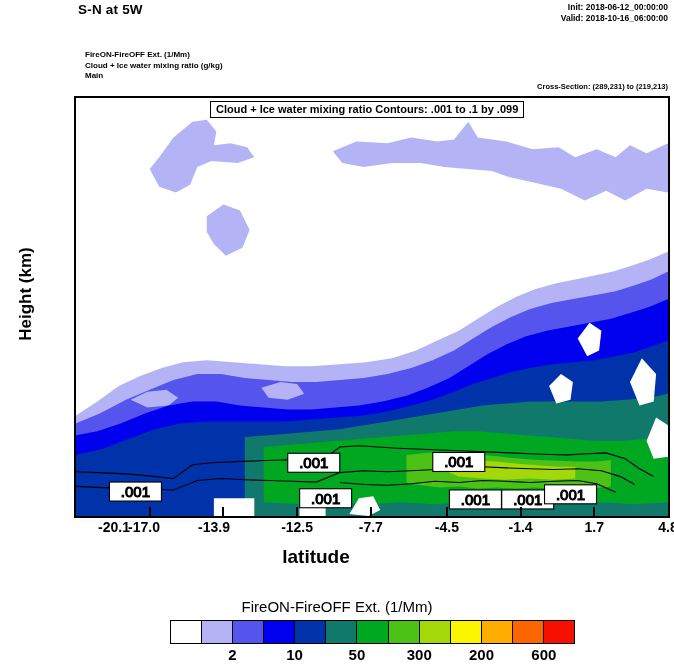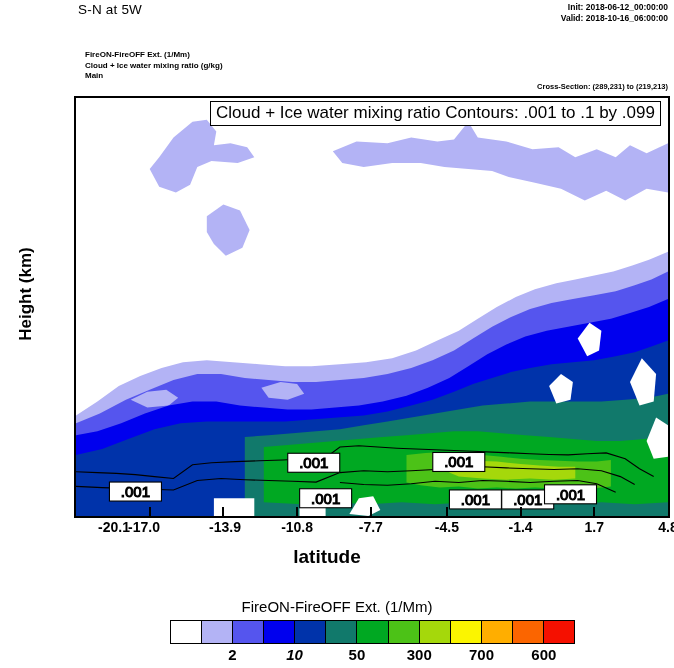--- a/index.html
+++ b/index.html
@@ -1,29 +1,29 @@
 <!DOCTYPE html>
 <html><head>
 <meta charset="utf-8">
 <style>
   html,body{margin:0;padding:0;background:#ffffff;}
   body{width:674px;height:668px;position:relative;
        font-family:"Liberation Sans",sans-serif;color:#000;overflow:hidden;}
   .abs{position:absolute;}
-  #hdr-title{left:78px;top:2px;font-size:13.5px;font-weight:400;letter-spacing:.2px;}
+  #hdr-title{left:78px;top:2px;font-size:13.5px;font-weight:700;letter-spacing:.2px;}
   #hdr-right{right:6px;top:2px;text-align:right;font-size:8.5px;font-weight:700;line-height:11px;}
   #meta{left:85px;top:50px;font-size:8px;font-weight:700;line-height:10.5px;}
   #xsec{right:6px;top:82px;font-size:7.5px;font-weight:700;}
   #ylabel{left:-44px;top:284px;width:140px;text-align:center;
           transform:rotate(-90deg);font-size:17px;font-weight:700;}
-  #xlabel{left:16px;top:546px;width:622px;text-align:center;font-size:19px;font-weight:700;}
+  #xlabel{left:5px;top:546px;width:622px;text-align:center;font-size:19px;font-weight:700;}
   #plotbox{left:74px;top:96px;width:596px;height:422px;border:2px solid #000;box-sizing:border-box;background:#fff;}
   #plotsvg{position:absolute;left:0;top:0;}
   #ctitle{left:210px;top:101px;background:#fff;border:1.5px solid #000;
-          padding:1px 5px 2px 5px;font-size:17px;font-weight:400;white-space:nowrap;}
+          padding:1px 5px 2px 5px;font-size:11px;font-weight:700;white-space:nowrap;}
   #yticks{position:absolute;left:0;top:0;width:674px;height:668px;}
   .xtick{position:absolute;top:519px;font-size:14px;font-weight:700;transform:translateX(-50%);white-space:nowrap;}
   #cbtitle{left:0;top:598px;width:674px;text-align:center;font-size:15px;font-weight:400;}
   #cbar{left:170px;top:620px;width:405px;height:24px;border:1.5px solid #000;
         box-sizing:border-box;display:flex;}
   #cbar div{flex:1 1 0;border-right:1.5px solid #000;}
   #cbar div:last-child{border-right:none;}
   .cblab{position:absolute;top:646px;font-size:15px;font-weight:700;transform:translateX(-50%);}
 </style>
 </head>
@@ -124,23 +124,23 @@
       </g>
   </svg>
 </div>
 
 <div class="abs" id="ctitle">Cloud + Ice water mixing ratio Contours: .001 to .1 by .099</div>
 
 <div id="xticks">
     <div class="xtick" style="left: 76px; margin-left: 38px;">-20.1</div>
     <div class="xtick" style="left: 144px;">-17.0</div>
     <div class="abs" style="left: 148.703px; top: 507px; width: 2px; height: 9px; background: rgb(0, 0, 0);"></div>
-    <div class="xtick" style="left: 225px;">-13.9</div>
+    <div class="xtick" style="left: 214px;">-13.9</div>
     <div class="abs" style="left: 222.406px; top: 507px; width: 2px; height: 9px; background: rgb(0, 0, 0);"></div>
-    <div class="xtick" style="left: 297.108px;">-10.8</div>
+    <div class="xtick" style="left: 297.108px;">-12.5</div>
     <div class="abs" style="left: 296.108px; top: 507px; width: 2px; height: 9px; background: rgb(0, 0, 0);"></div>
     <div class="xtick" style="left: 370.811px;">-7.7</div>
     <div class="abs" style="left: 369.811px; top: 507px; width: 2px; height: 9px; background: rgb(0, 0, 0);"></div>
     <div class="xtick" style="left: 446.892px;">-4.5</div>
     <div class="abs" style="left: 445.892px; top: 507px; width: 2px; height: 9px; background: rgb(0, 0, 0);"></div>
     <div class="xtick" style="left: 520.594px;">-1.4</div>
     <div class="abs" style="left: 519.594px; top: 507px; width: 2px; height: 9px; background: rgb(0, 0, 0);"></div>
     <div class="xtick" style="left: 594.297px; text-align: right;">1.7</div>
     <div class="abs" style="left: 593.297px; top: 507px; width: 2px; height: 9px; background: rgb(0, 0, 0);"></div>
     <div class="xtick" style="left: 668px;">4.8</div>
@@ -158,18 +158,18 @@
     <div style="background: rgb(0, 168, 34);"></div>
     <div style="background: rgb(76, 194, 23);"></div>
     <div style="background: rgb(165, 216, 11);"></div>
     <div style="background: rgb(251, 245, 0);"></div>
     <div style="background: rgb(255, 174, 0);"></div>
     <div style="background: rgb(251, 101, 0);"></div>
     <div style="background: rgb(245, 16, 0);"></div>
   </div>
 <div id="cblabels">
     <div class="cblab" style="left: 232.308px;">2</div>
-    <div class="cblab" style="left: 294.615px; font-style: italic;">10</div>
+    <div class="cblab" style="left: 294.615px;">10</div>
     <div class="cblab" style="left: 356.923px;">50</div>
     <div class="cblab" style="left: 419.231px;">300</div>
-    <div class="cblab" style="left: 481.538px;">700</div>
+    <div class="cblab" style="left: 481.538px;">200</div>
     <div class="cblab" style="left: 543.846px;">600</div>
   </div>
 
 </body></html>

